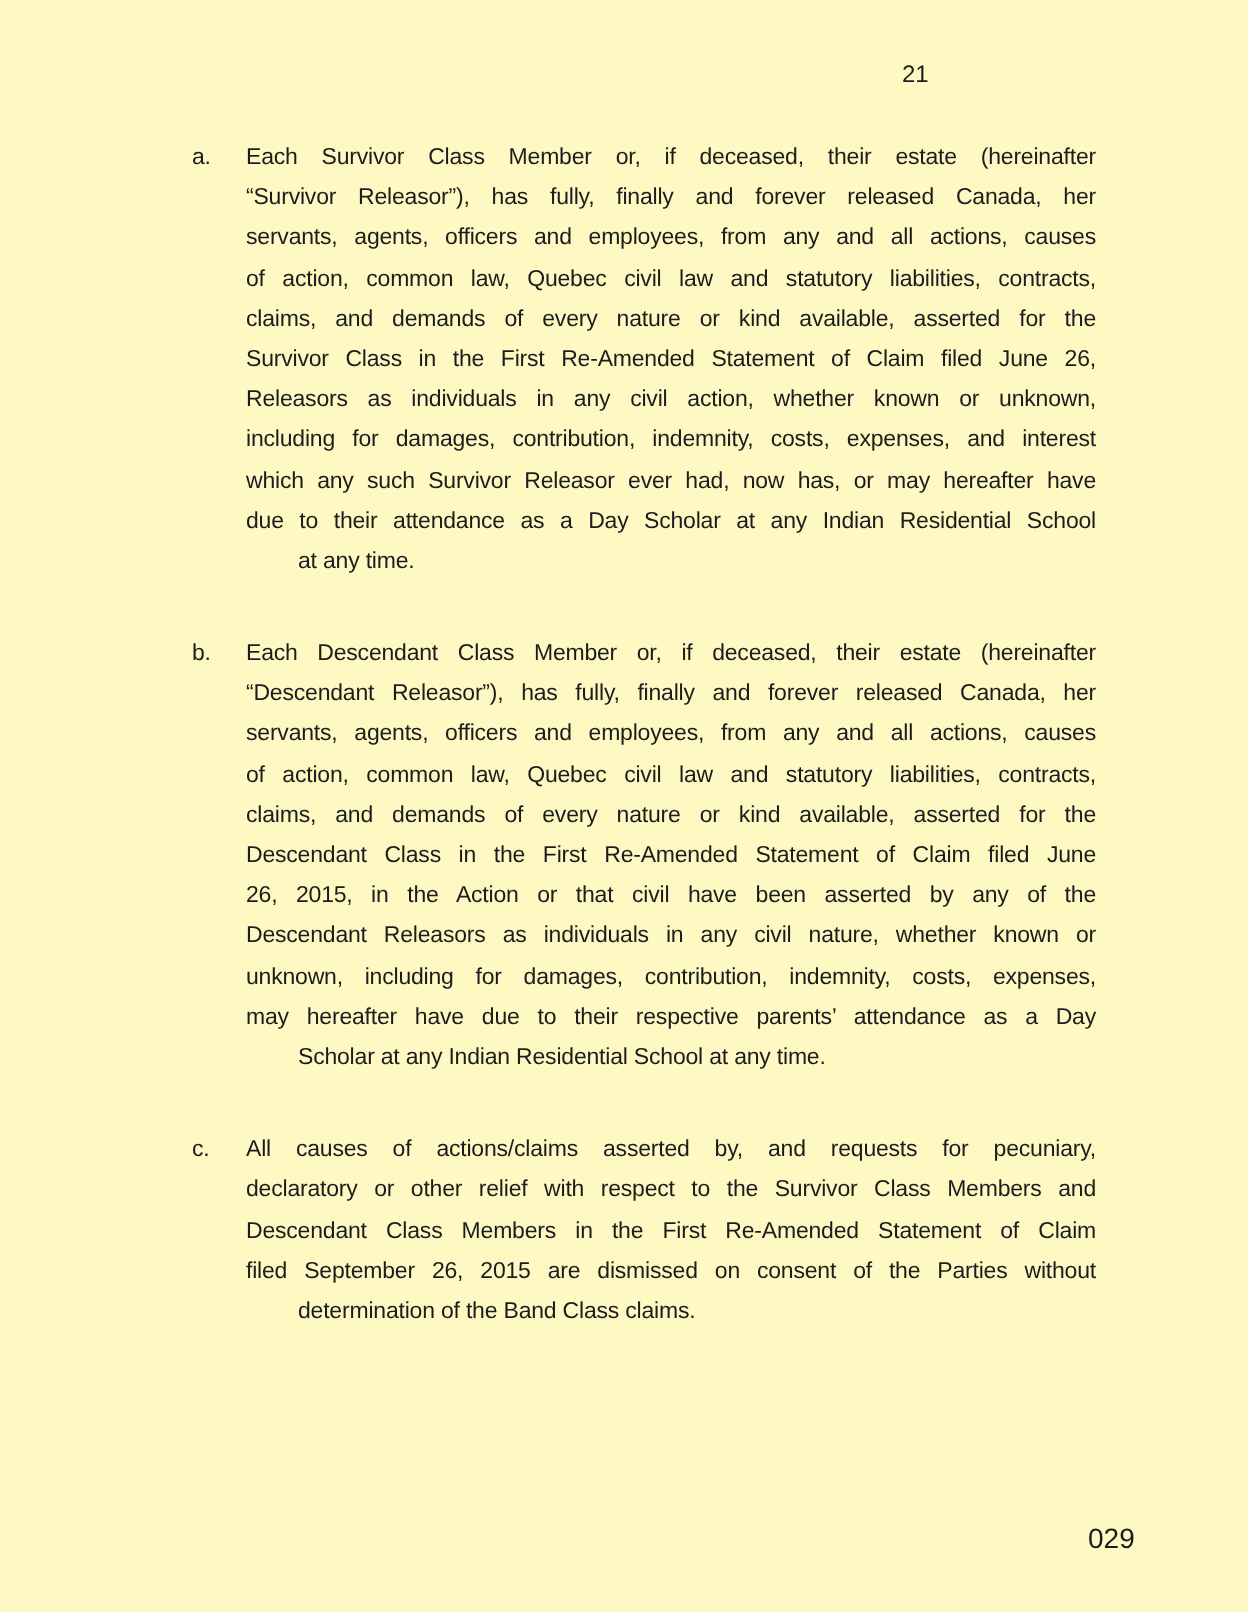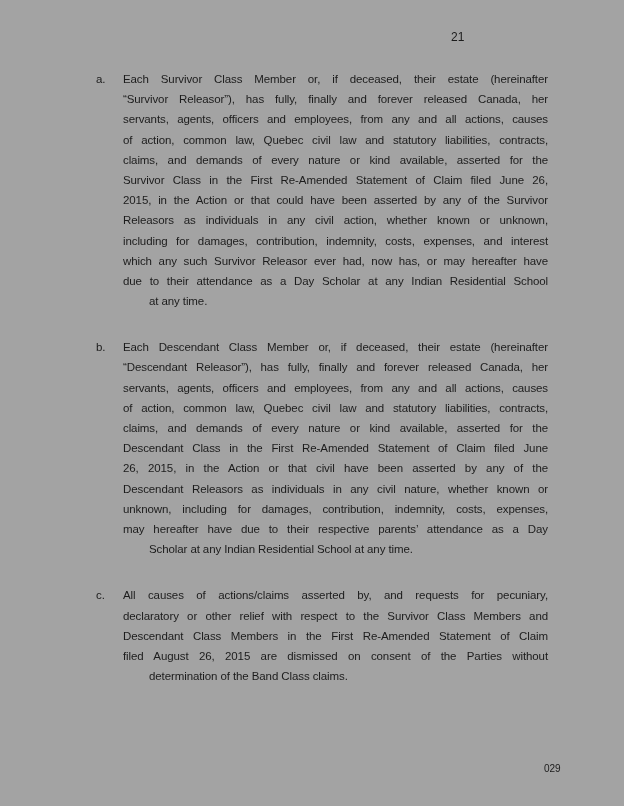--- a/index.html
+++ b/index.html
@@ -4,21 +4,21 @@
 <style>
   html, body {
     margin: 0;
     padding: 0;
     background: #ffffff;
   }
   .page {
     position: relative;
     width: 624px;
     height: 806px;
-    background: #a3a3a3;
+    background: #fef9c3;
     font-family: "Liberation Sans", sans-serif;
     color: #1c1c1c;
     overflow: hidden;
   }
   .page-number {
     position: absolute;
     left: 451px;
     top: 30px;
     font-size: 12px;
     line-height: 14px;
@@ -60,42 +60,41 @@
     overflow: visible;
   }
   .line.last {
     text-align-last: left;
     margin-left: 26px;
   }
   .footer-number {
     position: absolute;
     left: 544px;
     top: 763px;
-    font-size: 10px;
+    font-size: 14px;
     line-height: 12px;
     color: #1c1c1c;
   }
 </style>
 </head>
 <body>
 
 <div class="page">
   <div class="page-number">21</div>
 
   <ol class="clauses" id="clauses">
   <li class="clause">
     <span class="marker">a.</span>
     <div class="clause-lines">
           <div class="line">Each Survivor Class Member or, if deceased, their estate (hereinafter</div>
           <div class="line">“Survivor Releasor”), has fully, finally and forever released Canada, her</div>
           <div class="line">servants, agents, officers and employees, from any and all actions, causes</div>
           <div class="line">of action, common law, Quebec civil law and statutory liabilities, contracts,</div>
           <div class="line">claims, and demands of every nature or kind available, asserted for the</div>
           <div class="line">Survivor Class in the First Re-Amended Statement of Claim filed June 26,</div>
-          <div class="line">2015, in the Action or that could have been asserted by any of the Survivor</div>
           <div class="line">Releasors as individuals in any civil action, whether known or unknown,</div>
           <div class="line">including for damages, contribution, indemnity, costs, expenses, and interest</div>
           <div class="line">which any such Survivor Releasor ever had, now has, or may hereafter have</div>
           <div class="line">due to their attendance as a Day Scholar at any Indian Residential School</div>
           <div class="line last">at any time.</div>
         </div>
   </li>
 
   <li class="clause">
     <span class="marker">b.</span>
@@ -113,20 +112,20 @@
           <div class="line last">Scholar at any Indian Residential School at any time.</div>
         </div>
   </li>
 
   <li class="clause">
     <span class="marker">c.</span>
     <div class="clause-lines">
           <div class="line">All causes of actions/claims asserted by, and requests for pecuniary,</div>
           <div class="line">declaratory or other relief with respect to the Survivor Class Members and</div>
           <div class="line">Descendant Class Members in the First Re-Amended Statement of Claim</div>
-          <div class="line">filed August 26, 2015 are dismissed on consent of the Parties without</div>
+          <div class="line">filed September 26, 2015 are dismissed on consent of the Parties without</div>
           <div class="line last">determination of the Band Class claims.</div>
         </div>
   </li>
 </ol>
 
   <div class="footer-number">029</div>
 </div>
 
 </body></html>

